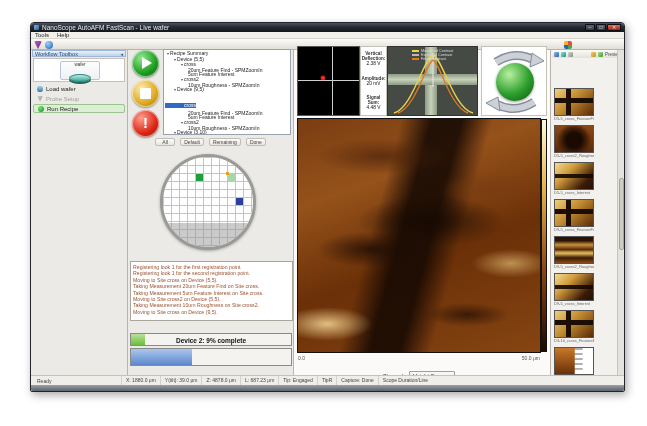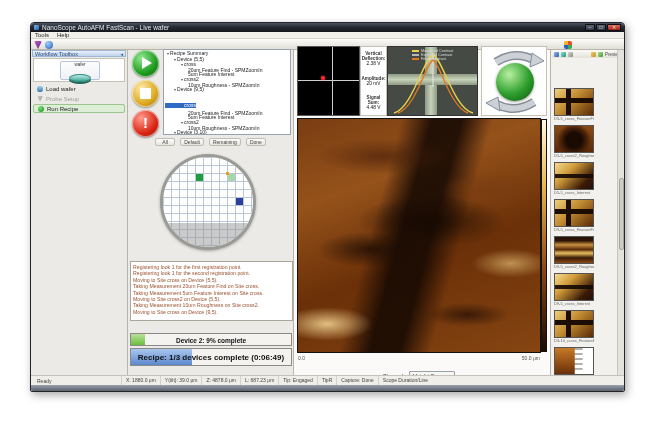--- a/index.html
+++ b/index.html
@@ -267,21 +267,20 @@
           <div class="log-line">Taking Measurement 10um Roughness on Site cross2.</div>
           <div class="log-line">Moving to Site cross on Device (9,5).</div>
         </div>
 
       <div class="pbar" id="pbar-device">
         <div class="pfill" id="device-fill" style="width: 9%;"></div>
         <div class="plabel">Device 2: 9% complete</div>
       </div>
       <div class="pbar" id="pbar-recipe">
         <div class="pfill" id="recipe-fill" style="width: 38%;"></div>
-        <div class="plabel">Recipe: 1/3 devices complete (0:06:49)</div>
       </div>
     </div>
 
     <div id="right-main">
       <div id="quad-box">
         <div class="quad-vline"></div>
         <div class="quad-hline"></div>
         <div id="laser-dot"></div>
       </div>
 

